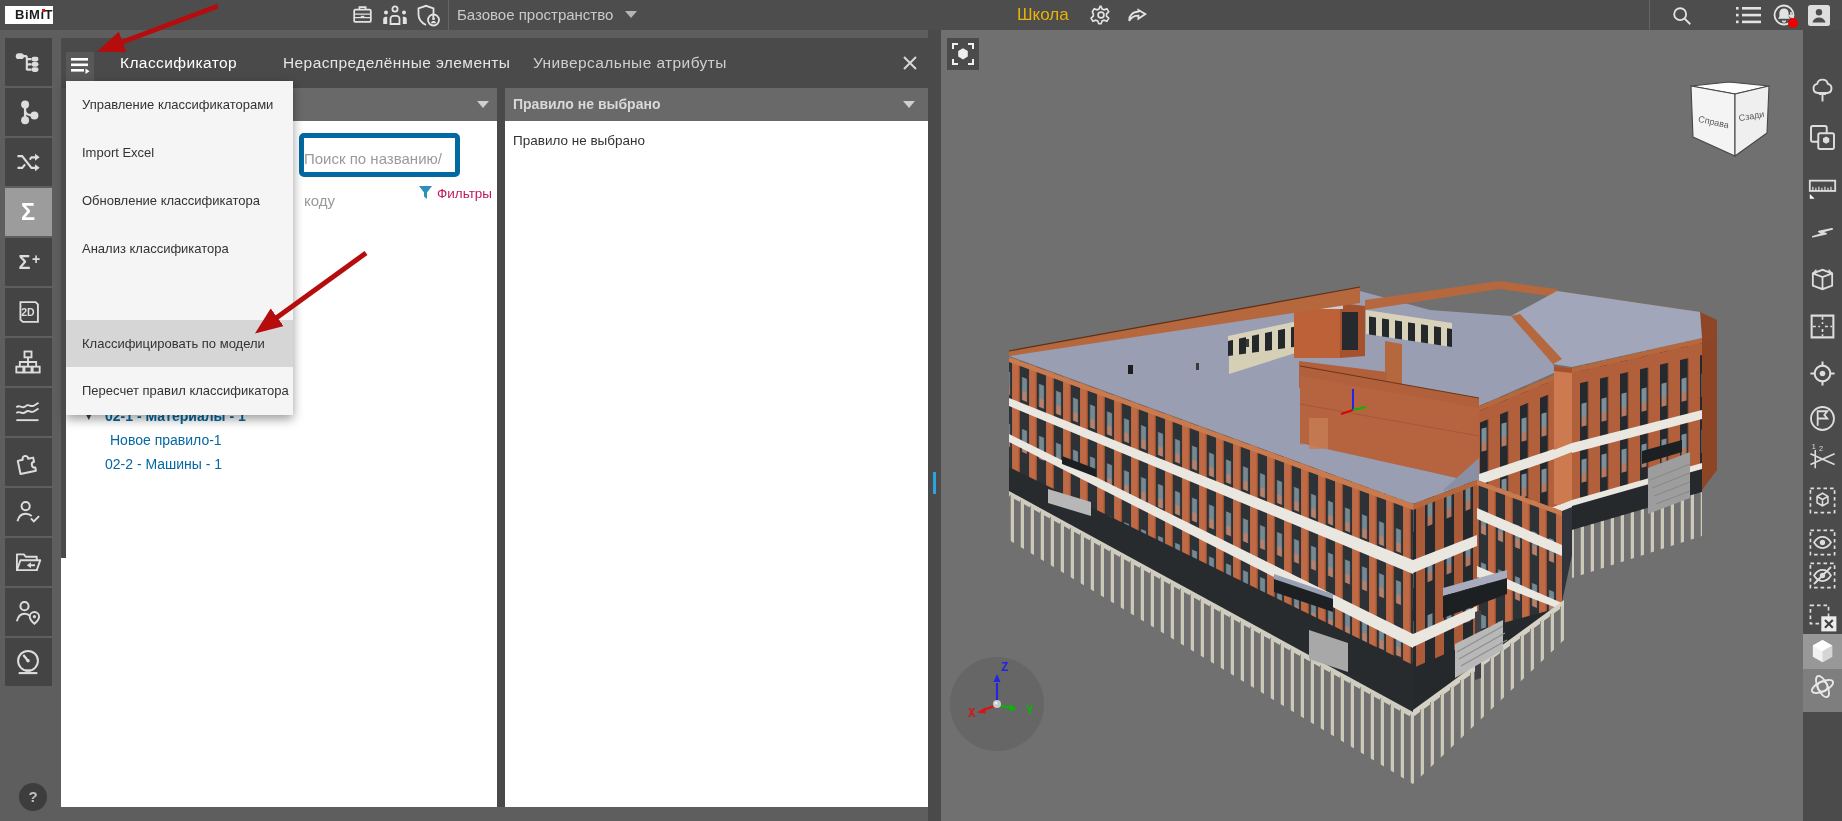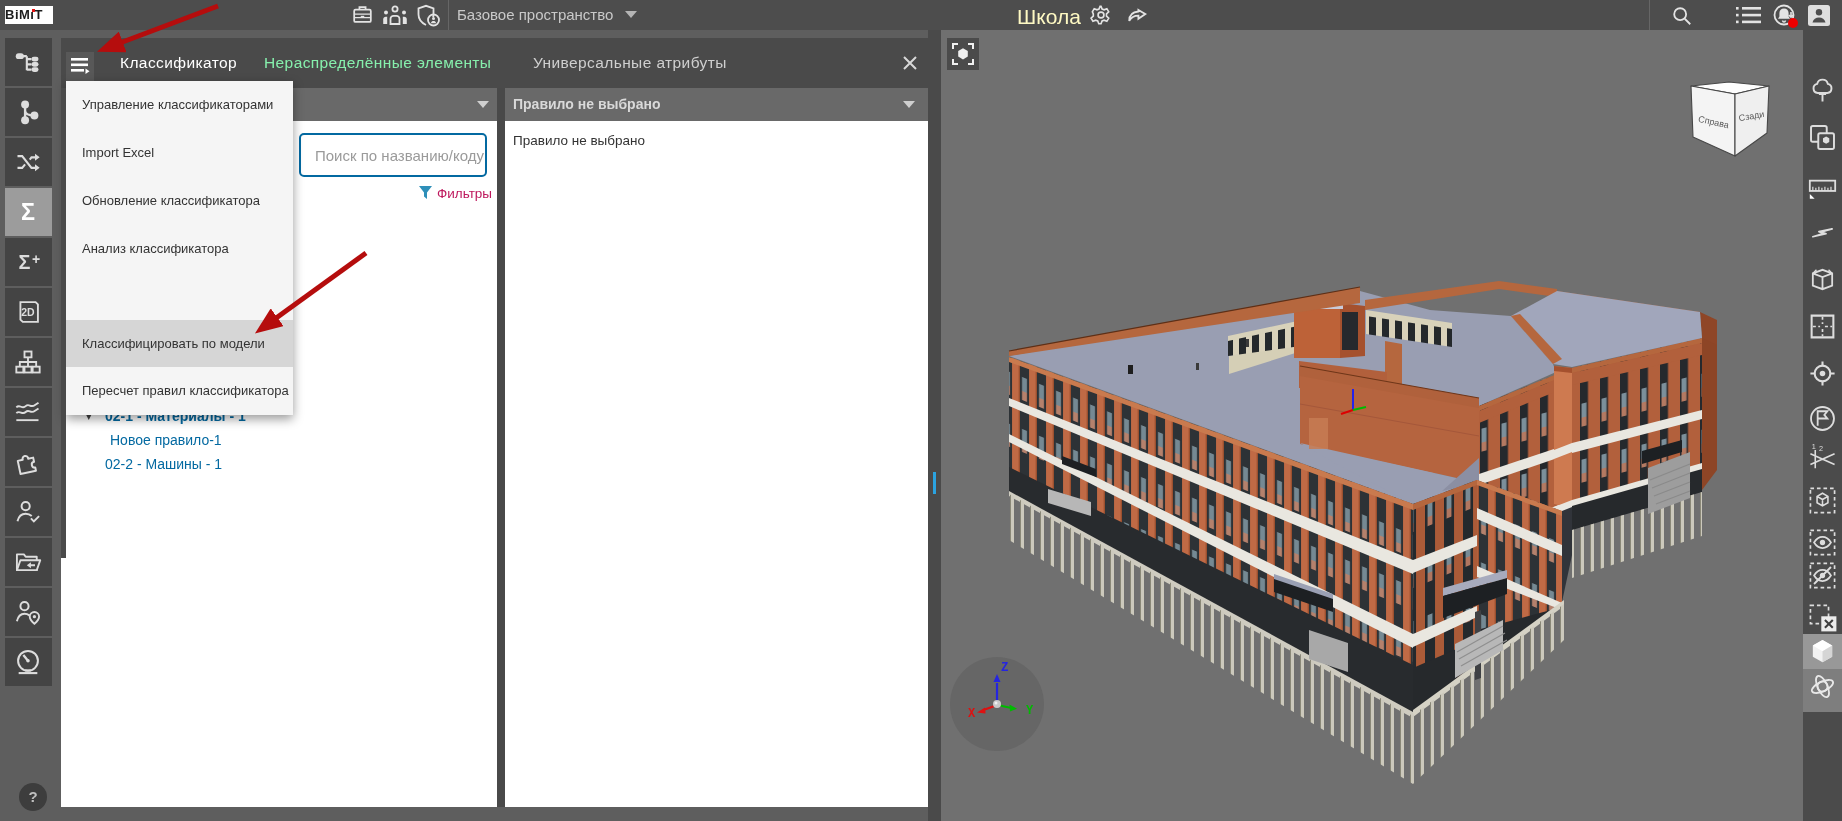--- a/index.html
+++ b/index.html
@@ -1,31 +1,31 @@
 <!DOCTYPE html>
 <html><head><meta charset="utf-8">
 <style>
 *{margin:0;padding:0;box-sizing:border-box}
 html,body{width:1842px;height:821px;overflow:hidden;background:#5e5e5e;font-family:"Liberation Sans",sans-serif}
 #topbar{position:absolute;left:0;top:0;width:1842px;height:30px;background:#4d4d4d}
-#logo{position:absolute;left:5px;top:6px;width:48px;height:18px;background:#fff;color:#1d1d1d;font-weight:bold;font-size:13px;text-align:left;line-height:18px;letter-spacing:0.5px}
+#logo{position:absolute;left:5px;top:6px;width:48px;height:18px;background:#fff;color:#1d1d1d;font-weight:bold;font-size:13px;text-align:right;line-height:18px;letter-spacing:0.5px}
 .sep{position:absolute;top:0;width:1px;height:30px;background:#666}
 .tbtxt{position:absolute;color:#c9c9c9;font-size:15px;top:6px}
 #sidebar-btns .sbtn{position:absolute;left:5px;width:47px;height:48px;background:#444}
 #sidebar-btns .sel{background:#9c9c9c}
 .icon{position:absolute}
 #tabstrip{position:absolute;left:61px;top:38px;width:867px;height:54px;background:#4a4a4a}
 #hamb{position:absolute;left:66px;top:52px;width:28px;height:29px;background:#585858}
 .tab{position:absolute;top:0;height:50px;line-height:50px;font-size:15.5px;font-weight:500;letter-spacing:.4px}
 #panel1{position:absolute;left:61px;top:88px;width:436px;height:719px;background:#fff}
 #panel2{position:absolute;left:505px;top:88px;width:423px;height:719px;background:#fff}
 .phead{position:absolute;left:0;top:0;width:100%;height:33px;background:#696969;color:#d9d9d9}
 .pheadtxt{position:absolute;left:8px;top:8px;font-weight:bold;font-size:14px}
 .caret{position:absolute;width:0;height:0;border-left:6px solid transparent;border-right:6px solid transparent;border-top:7px solid #cfcfcf}
-#search{position:absolute;left:238px;top:45px;width:188px;height:44px;border:2px solid #0369a1;border-radius:5px;background:#fff;color:#9a9a9a;font-size:15px;line-height:42px;padding-left:14px}
+#search{position:absolute;left:238px;top:45px;width:161px;height:44px;border:5px solid #0369a1;border-radius:5px;background:#fff;color:#9a9a9a;font-size:15px;line-height:42px;}
 #filters{position:absolute;left:376px;top:98px;color:#be185d;font-size:13.5px;white-space:nowrap}
 .trow{position:absolute;font-size:14px;color:#0369a1}
 #menu{position:absolute;left:66px;top:81px;width:227px;height:334px;background:#f5f5f5;box-shadow:0 4px 10px rgba(0,0,0,.4)}
 .mitem{position:absolute;left:0;width:100%;height:48px;line-height:48px;padding-left:16px;font-size:13px;color:#333;white-space:nowrap}
 #divider{position:absolute;left:928px;top:30px;width:13px;height:791px;background:#4a4a4a}
 #viewport{position:absolute;left:941px;top:30px;width:862px;height:791px;background:#707070}
 #rtoolbar{position:absolute;left:1803px;top:30px;width:39px;height:791px;background:#4b4b4b}
 #focusbtn{position:absolute;left:947px;top:38px;width:32px;height:32px;background:#4b4b4b}
 #helpq{position:absolute;left:19px;top:783px;width:28px;height:28px;border-radius:50%;background:#3d3d3d;color:#c0c0c0;text-align:center;line-height:28px;font-size:15px;font-weight:bold}
 #bluebar{position:absolute;left:933px;top:472px;width:3px;height:22px;background:#2ba3e0}
@@ -50,21 +50,21 @@
     </svg>
   <svg class="icon" style="left:416px;top:4px" width="25" height="23" viewBox="0 0 25 23" fill="none" stroke="#e3e3e3" stroke-width="1.8">
       <path d="M10 21C6 19 2.5 15.5 2.5 10.5V4.5L10 1.8l7.5 2.7v6c0 1-.1 1.9-.4 2.8"></path>
       <circle cx="17.5" cy="16" r="5.5"></circle>
       <circle cx="17.5" cy="14.5" r="1.5" fill="#e3e3e3" stroke="none"></circle>
       <path d="M14.8 19.2c.4-1.6 1.5-2.2 2.7-2.2s2.3.6 2.7 2.2" fill="#e3e3e3" stroke="none"></path>
     </svg>
   <div class="sep" style="left:448px"></div>
   <div class="tbtxt" style="left:457px">Базовое пространство</div>
   <div class="caret" style="left:625px;top:11px;border-top-color:#b5b5b5"></div>
-  <div class="tbtxt" style="left:1017px;color:#fef9c3;font-size:21px;top:5px">Школа</div>
+  <div class="tbtxt" style="left:1017px;color:#eab308;font-size:17px;top:5px">Школа</div>
   <svg class="icon" style="left:1090px;top:4px" width="22" height="22" viewBox="0 0 24 24" fill="none" stroke="#e3e3e3" stroke-width="1.8">
       <circle cx="12" cy="12" r="3.2"></circle>
       <path d="M12 2.5l1.2 3 2.2.9 3-1.3 2 3.4-2.4 2.2v2.6l2.4 2.2-2 3.4-3-1.3-2.2.9-1.2 3h-2.4l-1.2-3-2.2-.9-3 1.3-2-3.4 2.4-2.2v-2.6L2.6 8.5l2-3.4 3 1.3 2.2-.9 1.2-3z"></path>
     </svg>
   <svg class="icon" style="left:1126px;top:4px" width="23" height="22" viewBox="0 0 24 24" fill="none" stroke="#e3e3e3" stroke-width="2">
       <path d="M13 6.5L20.5 11 13 16v-3.4C7 12.6 4.5 15.5 3 18.5c0-6 3-9.8 10-10.3z" fill="none"></path>
     </svg>
   <div class="sep" style="left:1649px"></div>
   <svg class="icon" style="left:1671px;top:5px" width="22" height="22" viewBox="0 0 24 24" fill="none" stroke="#e3e3e3" stroke-width="2">
       <circle cx="10" cy="10" r="6.5"></circle>
@@ -182,21 +182,21 @@
         <circle cx="12" cy="11" r="1.5" fill="#ddd"></circle>
         <path d="M4 21.5h16" stroke="#ddd" stroke-width="1.8"></path>
         <path d="M9.5 19.3h5" stroke="#ddd" stroke-width="1.8"></path>
       </svg>
     </div>
   </div>
 <div id="helpq">?</div>
 
 <div id="tabstrip">
   <div class="tab" style="left:59px;color:#fff">Классификатор</div>
-  <div class="tab" style="left:203px;color:#86efac">Нераспределённые элементы</div>
+  <div class="tab" style="left:222px;color:#e5e5e5">Нераспределённые элементы</div>
   <div class="tab" style="left:472px;color:#cfcfcf">Универсальные атрибуты</div>
   <svg class="icon" style="left:841px;top:17px" width="16" height="16" viewBox="0 0 16 16" stroke="#d8d8d8" stroke-width="2">
       <path d="M2 2l12 12M14 2L2 14"></path>
     </svg>
 </div>
 <div id="hamb">
   <svg style="position:absolute;left:5px;top:6px" width="19" height="17" viewBox="0 0 19 17" fill="#fff">
       <rect x="0" y="0" width="17" height="2.6"></rect>
       <rect x="0" y="5.5" width="17" height="2.6"></rect>
       <rect x="0" y="11" width="13" height="2.6"></rect>

